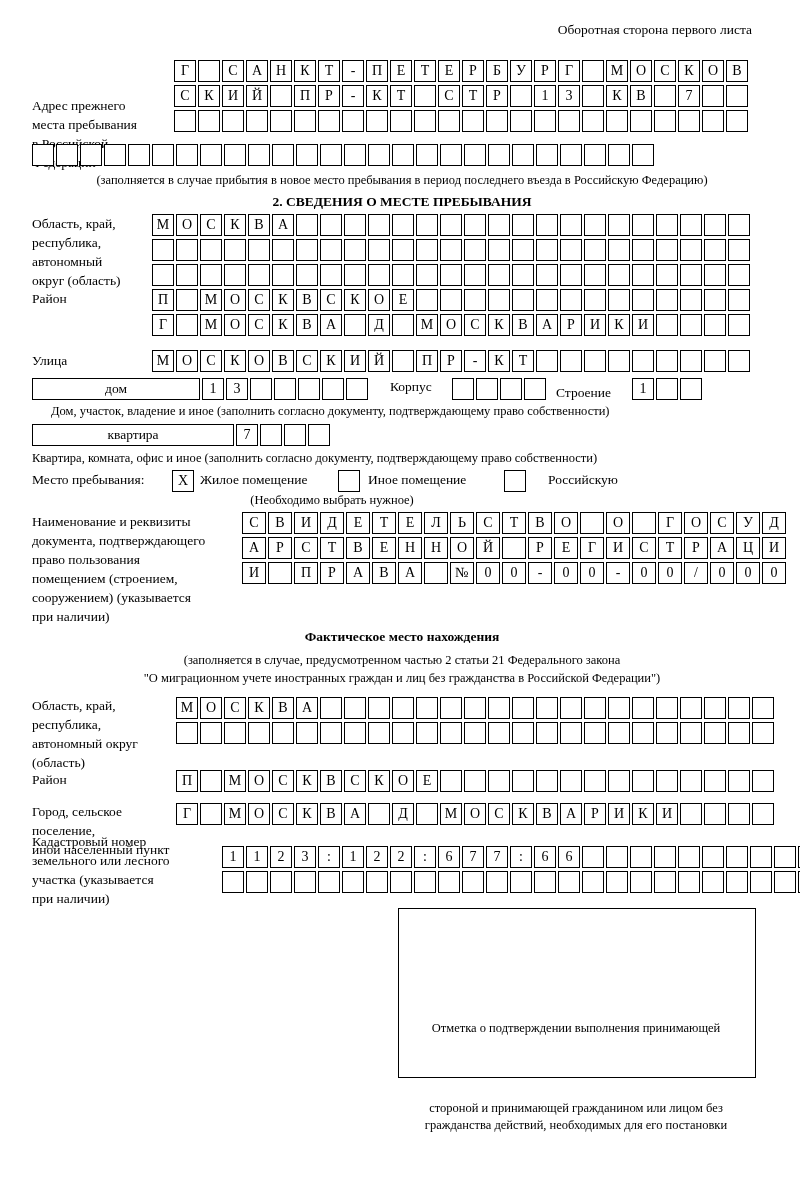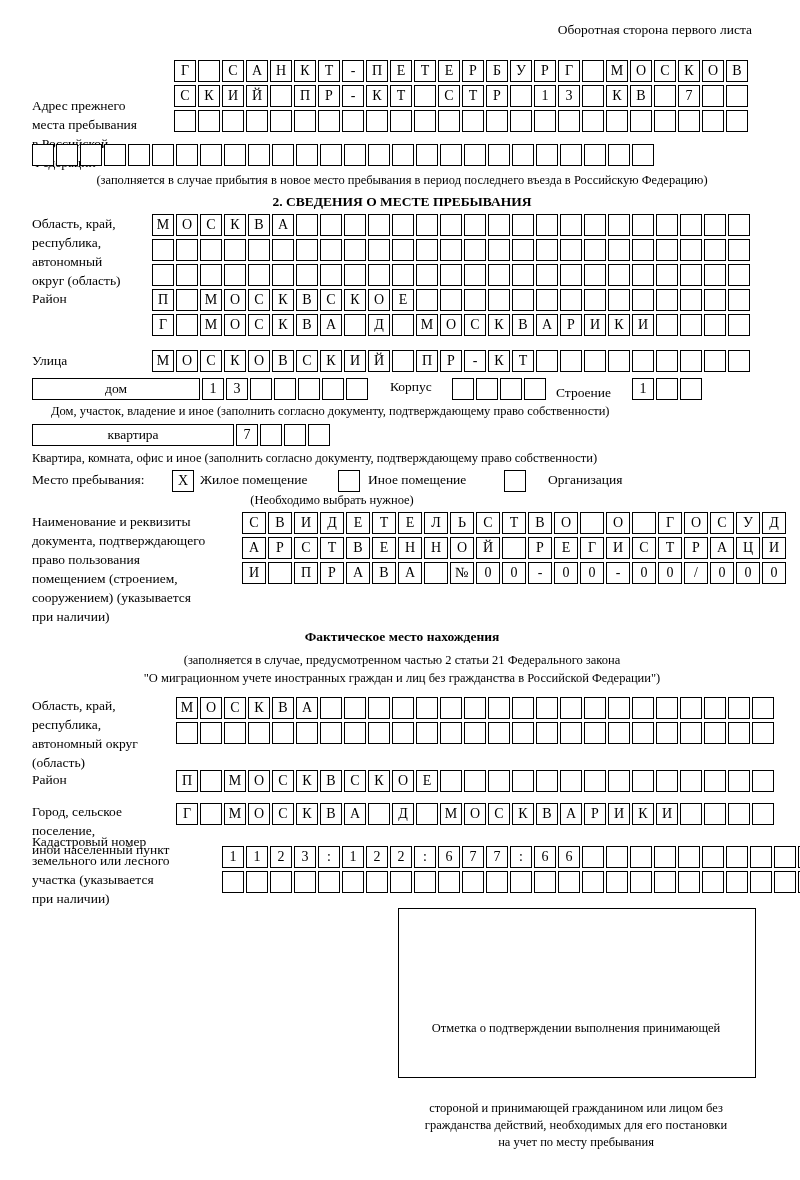--- a/index.html
+++ b/index.html
@@ -438,21 +438,21 @@
       </div>
     </div>
   <div class="abs lbl-sm" style="left:32px; top:449px; width:740px;">Квартира, комната, офис и иное (заполнить согласно документу, подтверждающему право собственности)</div>
 
   <div class="abs lbl" style="left:32px; top:470px;">Место пребывания:</div>
   <div class="abs cell" style="left:172px; top:470px;">Х</div>
   <div class="abs lbl" style="left:200px; top:470px;">Жилое помещение</div>
   <div class="abs cell" style="left:338px; top:470px;"></div>
   <div class="abs lbl" style="left:368px; top:470px;">Иное помещение</div>
   <div class="abs cell" style="left:504px; top:470px;"></div>
-  <div class="abs lbl" style="left:548px; top:470px;">Организация</div>
+  <div class="abs lbl" style="left:548px; top:470px;">Российскую</div>
   <div class="abs lbl-sm" style="left:172px; top:491px; width:320px; text-align:center;">(Необходимо выбрать нужное)</div>
 
   <div class="abs lbl" style="left:32px; top:512px; width:215px;">Наименование и реквизиты
 документа, подтверждающего
 право пользования
 помещением (строением,
 сооружением) (указывается
 при наличии)</div>
   <div class="abs" id="s2-doc" style="left:242px; top:512px;">
       <div class="cells rowline" style="margin-bottom: 3px;">
@@ -712,15 +712,14 @@
         <div class="cell"></div>
         <div class="cell"></div>
         <div class="cell"></div>
       </div>
     </div>
 
   <div class="abs bigbox" style="left:398px; top:908px; width:358px; height:170px;"></div>
   <div class="abs stamp-text" style="left:380px; top:1020px; width:392px;">Отметка о подтверждении выполнения принимающей</div>
   <div class="abs stamp-text" style="left:380px; top:1100px; width:392px;">стороной и принимающей гражданином или лицом без</div>
   <div class="abs stamp-text" style="left:380px; top:1117px; width:392px;">гражданства действий, необходимых для его постановки</div>
-  <div class="abs stamp-text" style="left:380px; top:1134px; width:392px;">на учет по месту пребывания</div>
 
 </div>
 
 </body></html>

